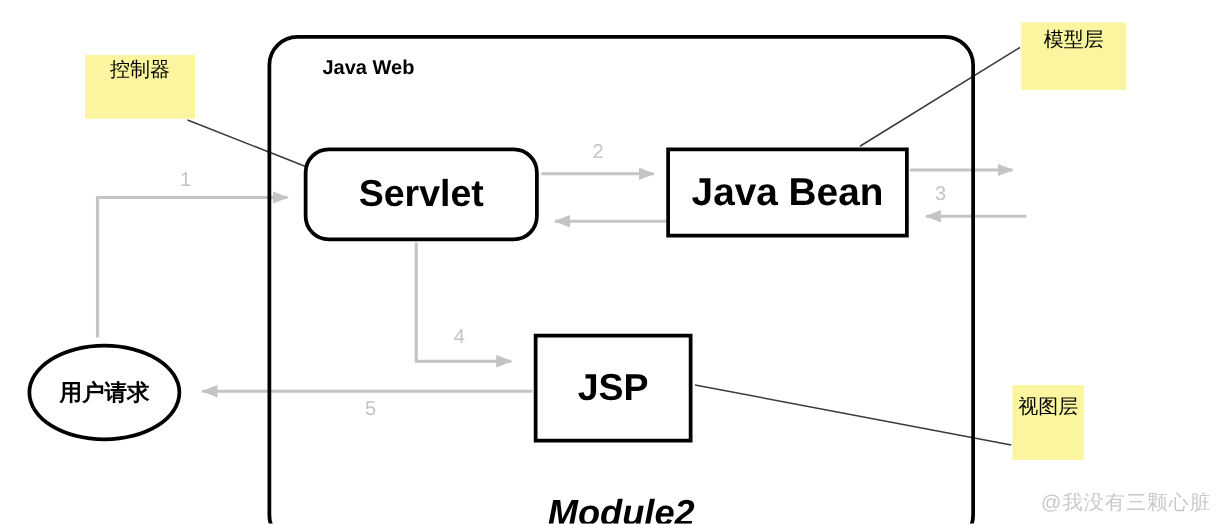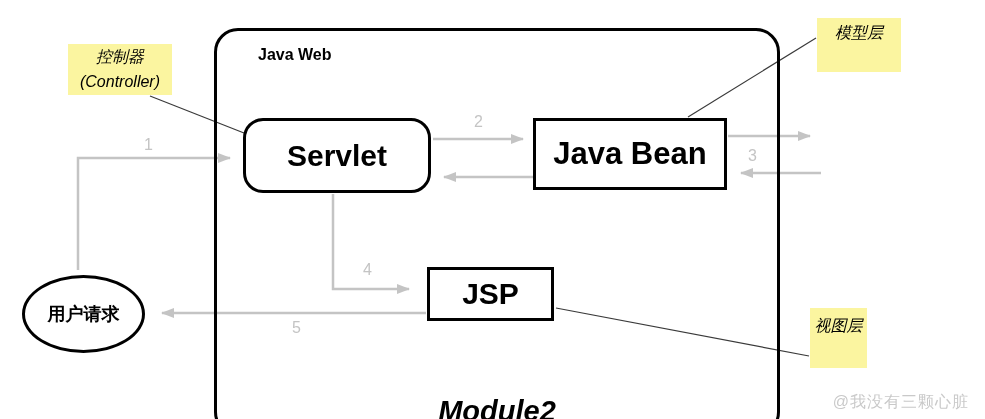--- a/index.html
+++ b/index.html
@@ -18,27 +18,27 @@
   .module{position:absolute;left:214px;top:28px;width:566px;height:408px;
     border:3px solid #000;border-radius:24px;background:transparent;z-index:2;padding-left:20px;}
   .module-title{position:absolute;left:41px;top:15px;font-weight:bold;font-size:16px;color:#000;}
   .module-footer{position:absolute;left:0;right:0;bottom:5px;text-align:center;
     font-weight:bold;font-size:29px;color:#000;font-style:italic;}
 
   .node{position:absolute;display:flex;align-items:center;justify-content:center;
     background:#fff;border:3px solid #000;color:#000;font-weight:bold;z-index:3;}
   .node-servlet{left:243px;top:118px;width:188px;height:75px;font-size:30px;border-radius:20px;}
   .node-javabean{left:533px;top:118px;width:194px;height:72px;font-size:31px;}
-  .node-jsp{left:427px;top:267px;width:127px;height:54px;font-size:30px;}
+  .node-jsp{left:427px;top:267px;width:127px;height:87px;font-size:30px;}
   .node-database{left:822px;top:103px;width:148px;height:104px;border-radius:24px;font-size:28px;}
   .node-user{left:22px;top:275px;width:123px;height:78px;border-radius:50%;font-size:18px;}
 
   .annotation{position:absolute;background:var(--annotation-bg);color:#000;
-    font-size:16px;line-height:25px;text-align:center;z-index:3;font-style:italic;}
-  .ann-controller{left:68px;top:44px;width:104px;height:51px;}
+    font-size:16px;line-height:25px;text-align:center;z-index:3;}
+  .ann-controller{left:68px;top:44px;width:88px;height:51px;}
   .ann-model{left:817px;top:18px;width:84px;height:54px;padding-top:2px;}
   .ann-view{left:810px;top:308px;width:57px;height:60px;padding-top:5px;}
 
   .flow-label{position:absolute;color:var(--arrow-gray);font-size:16px;z-index:3;}
   .fl-1{left:144px;top:136px;}
   .fl-2{left:474px;top:113px;}
   .fl-3{left:748px;top:147px;}
   .fl-4{left:363px;top:261px;}
   .fl-5{left:292px;top:319px;}
 
@@ -81,21 +81,20 @@
     <div class="module-footer">Module2</div>
   </div>
 
   <div class="node node-servlet">Servlet</div>
   <div class="node node-javabean">Java Bean</div>
   <div class="node node-jsp">JSP</div>
   <div class="node node-user">用户请求</div>
 
   <div class="annotation ann-controller">
     <div>控制器</div>
-    <div>(Controller)</div>
   </div>
   <div class="annotation ann-model">
     <div>模型层</div>
   </div>
   <div class="annotation ann-view">
     <div>视图层</div>
   </div>
 
   <div class="flow-label fl-1">1</div>
   <div class="flow-label fl-2">2</div>

